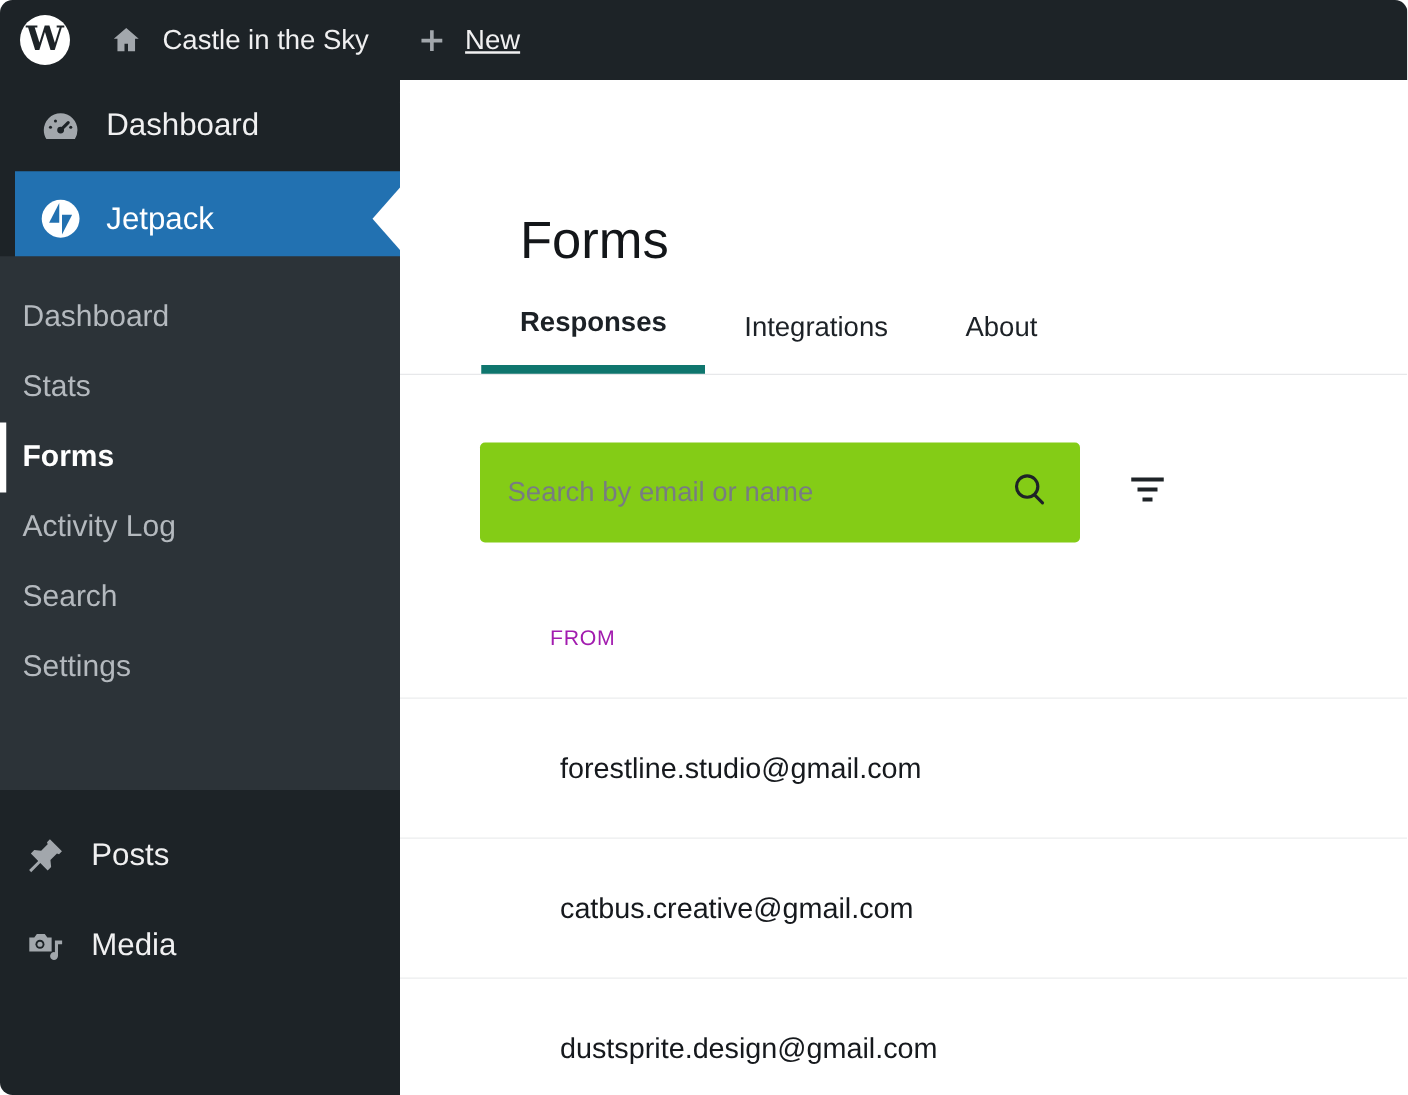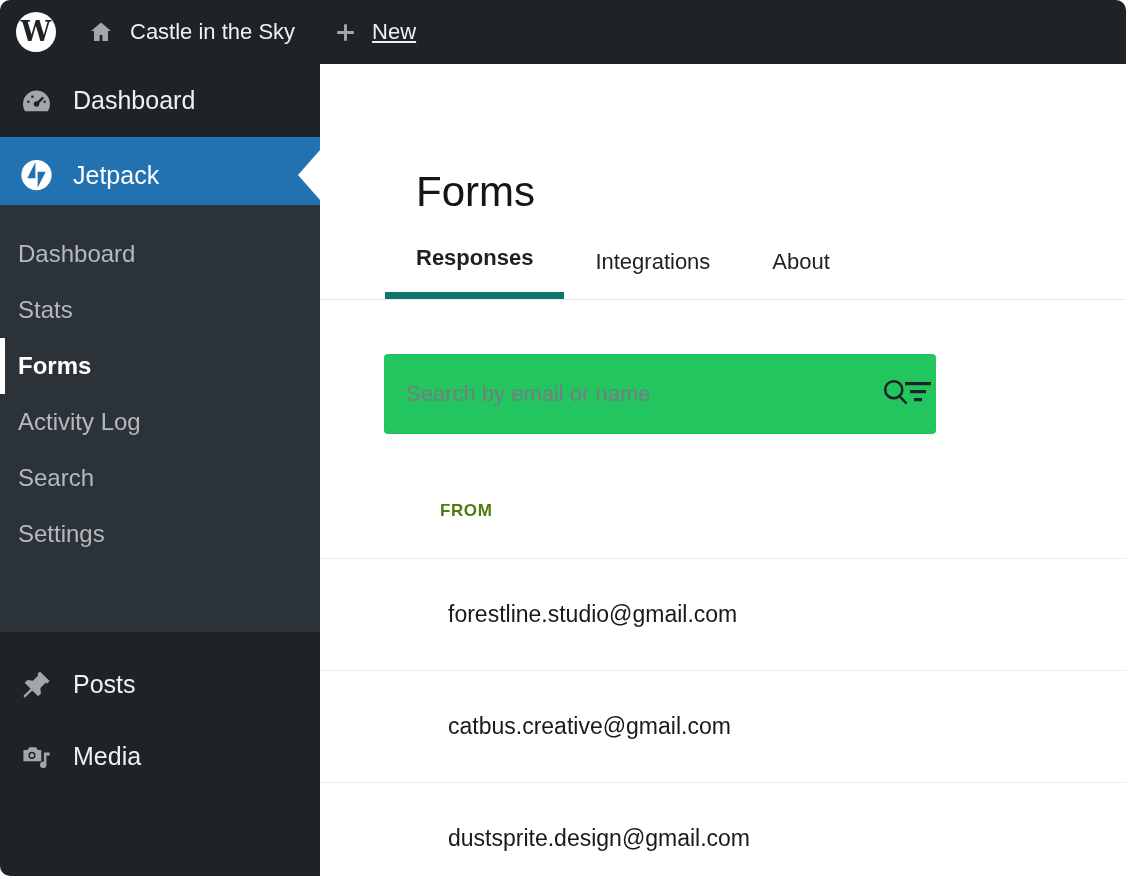--- a/index.html
+++ b/index.html
@@ -16,21 +16,21 @@
              background:#ffffff; display:flex; align-items:center; justify-content:center; }
   .wp-logo span { font-family:"DejaVu Serif","Liberation Serif",serif; font-weight:bold;
                   font-size:27px; color:#1d2327; line-height:1; transform:translateY(-1px); }
   .tb-home { margin-left:32px; display:flex; align-items:center; }
   .tb-site { margin-left:16px; color:#f0f0f1; font-size:22px; }
   .tb-plus { margin-left:38px; display:flex; align-items:center; }
   .tb-new  { margin-left:14px; color:#f0f0f1; font-size:22px;text-decoration:underline; }
 
   
   .sidebar { position:absolute; left:0; top:64px; width:320px; height:812px;
-             background:#1d2327; }
+             background:#1d2327;padding-left:12px; }
   .side-item { position:relative; display:flex; align-items:center;
                color:#f0f0f1; font-size:25px; cursor:default; }
   .side-item .s-icon { position:absolute; left:20px; width:33px; height:33px;
                        display:flex; align-items:center; justify-content:center; }
   .side-item .s-label { margin-left:73px; }
   .item-dashboard { height:73px; }
   .item-jetpack { height:76px; background:#2271b1; color:#ffffff; }
   .item-jetpack::after { content:""; position:absolute; right:0; top:50%;
         transform:translateY(-50%); width:0; height:0;
         border-top:25px solid transparent; border-bottom:25px solid transparent;
@@ -53,32 +53,32 @@
   .page-title { position:absolute; left:96px; top:102px; font-size:42px;
                 line-height:52px; font-weight:500; color:#131619; }
 
   .tabs { position:absolute; left:65px; top:160px; height:76px; display:flex; }
   .tab { display:flex; align-items:center; padding:0 31px; font-size:22px;
          font-weight:500; color:#1c2126; cursor:pointer; }
   .tab.active { font-weight:700; border-bottom:8px solid #0f766e; }
   .tabs-rule { position:absolute; left:0; right:0; top:235px; height:1px;
                background:#e7e8ea; }
 
-  .search-box { position:absolute; left:64px; top:290px; width:552px; height:80px;
-                background:#22c55e; border-radius:4px; }
+  .search-box { position:absolute; left:64px; top:290px; width:480px; height:80px;
+                background:#84cc16; border-radius:4px; }
   .search-box input { width:100%; height:100%; background:transparent; border:none;
                 outline:none; padding:0 70px 0 22px; font-size:22px; color:#2c3338;
                 font-family:"Liberation Sans","DejaVu Sans",sans-serif; }
   .search-box input::placeholder { color:#787c82; opacity:1; }
   .search-glass { position:absolute; right:24px; top:50%; transform:translateY(-50%); }
   .filter-btn { position:absolute; left:578px; top:310px; width:40px; height:40px;
                 display:flex; align-items:center; justify-content:center; cursor:pointer; }
 
   .col-header { position:absolute; left:120px; top:437px; font-size:17px;
-                letter-spacing:0.6px; font-weight:700; color:#4d7c0f; }
+                letter-spacing:0.6px; font-weight:400; color:#a21caf; }
   .rows { position:absolute; left:0; right:0; top:494px; border-top:1px solid #ecedee; }
   .row { height:112px; display:flex; align-items:center; padding-left:128px;
          border-bottom:1px solid #ecedee; font-size:23px; color:#16191d; cursor:pointer; }
 </style>
 </head>
 <body>
 
 <div class="frame">
 
   <div class="topbar">

